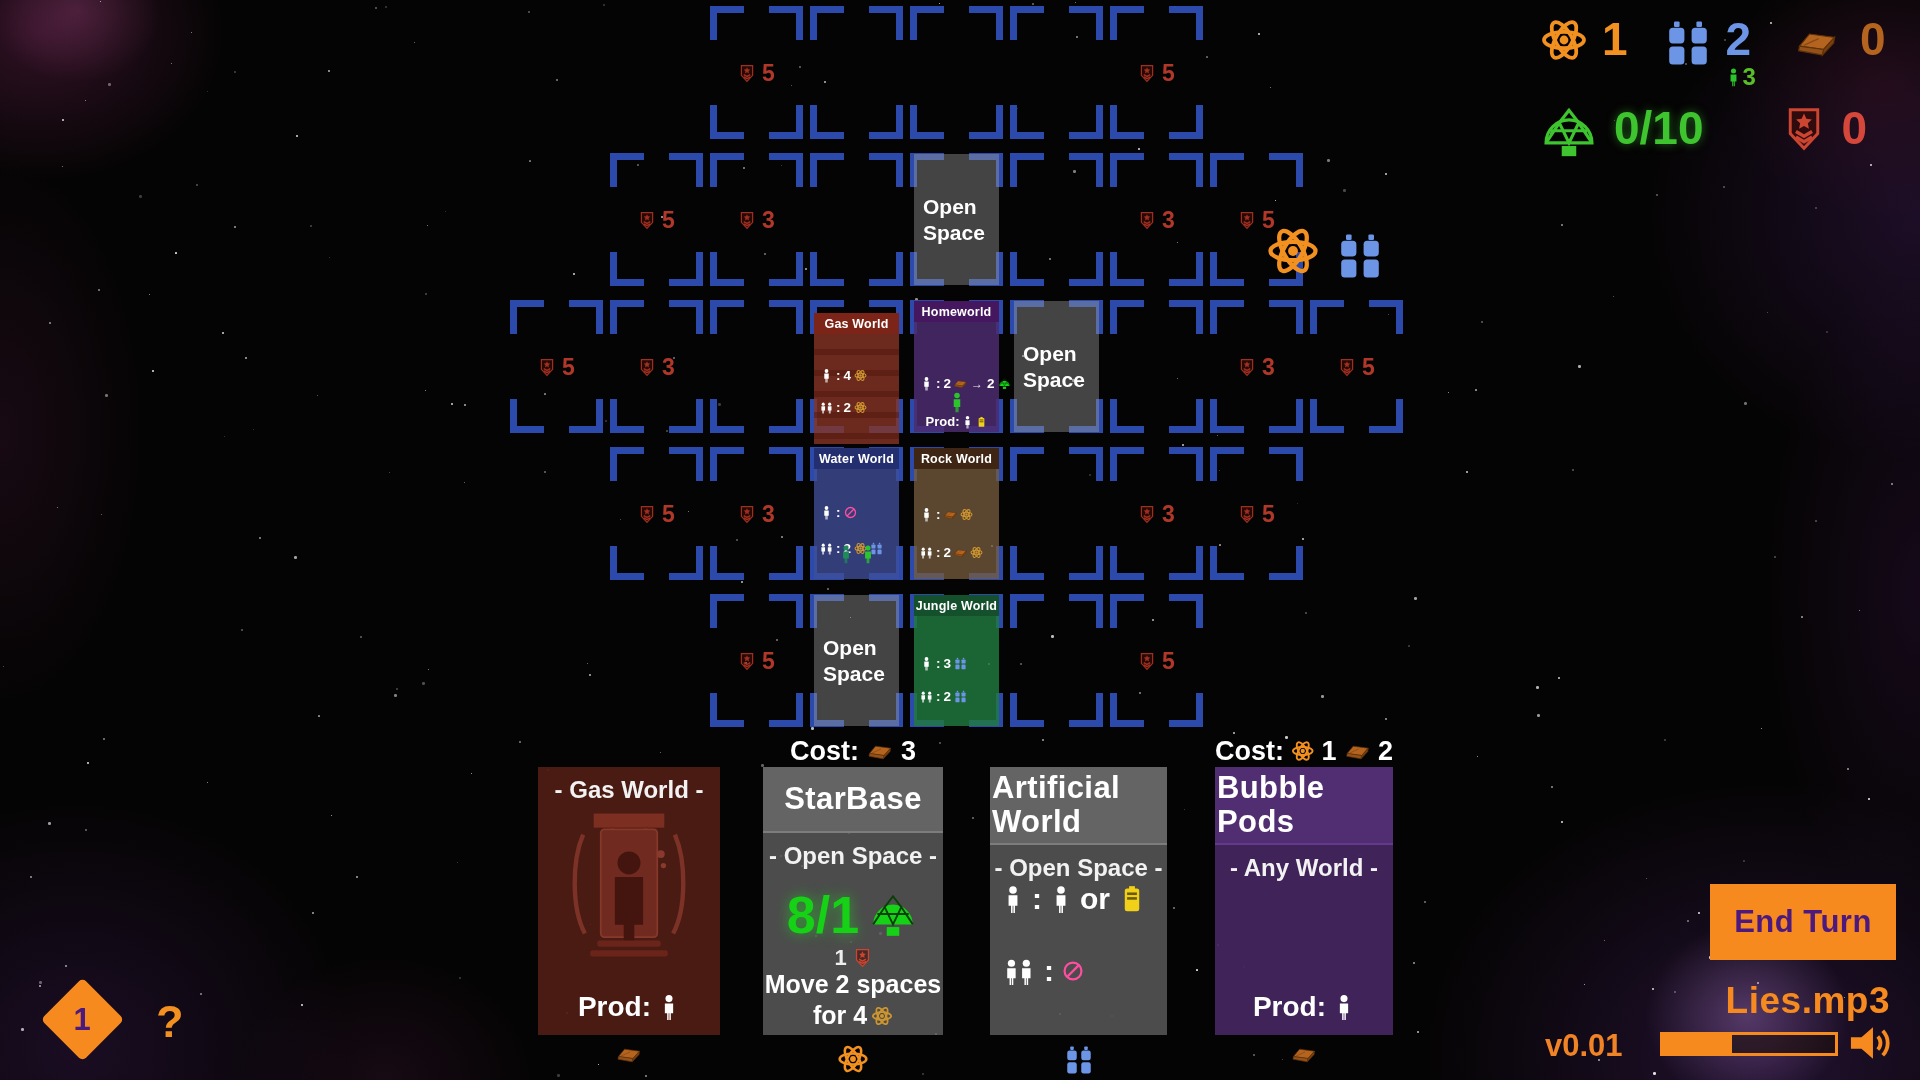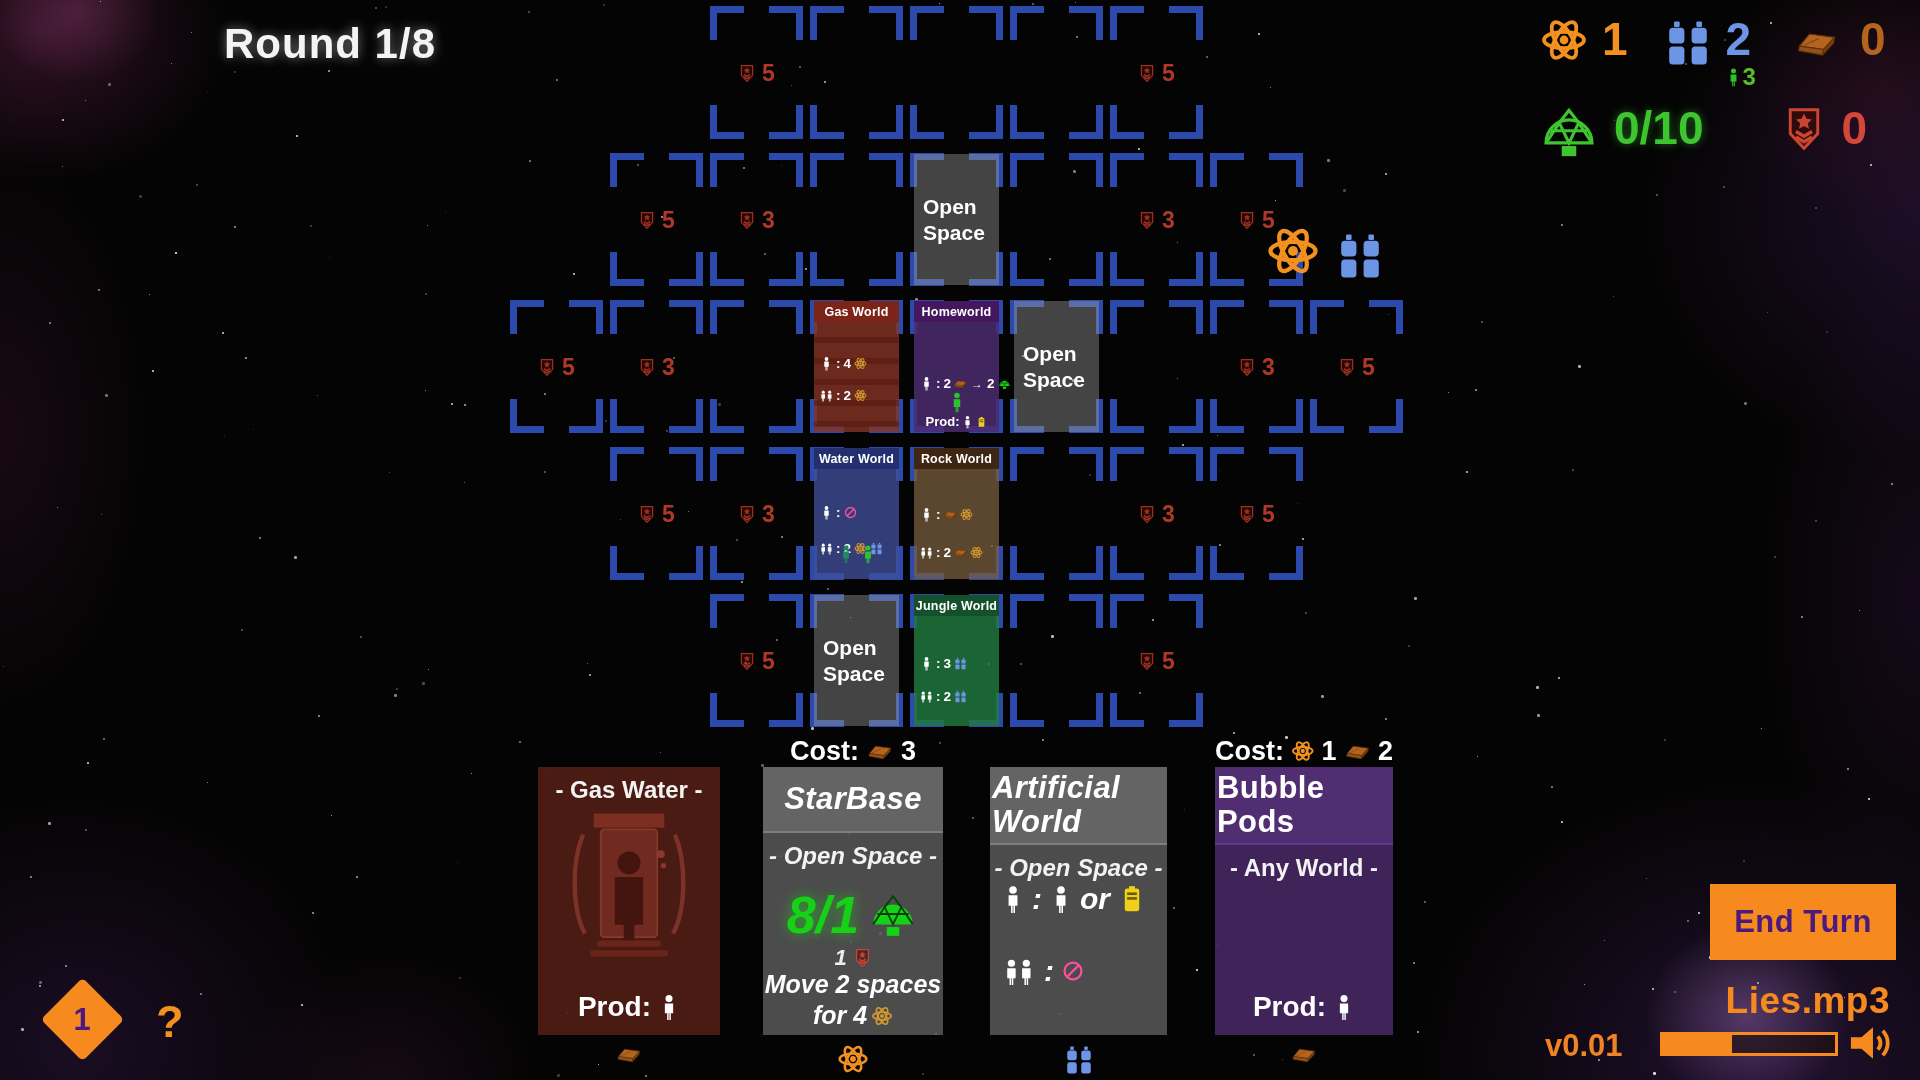--- a/index.html
+++ b/index.html
@@ -71,21 +71,21 @@
   .float-icon{position:absolute;}
   .float-icon svg{width:100%;height:100%;display:block;}
   
   .cost-row{position:absolute;top:736px;height:30px;display:flex;align-items:center;justify-content:center;
             gap:7px;font-size:27px;font-weight:bold;color:#fff;}
   .cost-row .tk-icon{display:inline-block;}
   .cost-row .tk-icon svg{width:100%;height:100%;display:block;}
   .hcard{position:absolute;top:767px;height:268px;box-sizing:border-box;}
   .hc-red{background:rgba(80,29,20,0.93);}
   .hc-red .hc-title{background:rgba(95,37,26,0.95);border-bottom:2px solid #7e3a2b;}
-  .hc-gray{background:rgba(86,86,86,0.88);font-style:italic;}
+  .hc-gray{background:rgba(86,86,86,0.88);}
   .hc-gray .hc-title{background:rgba(102,102,102,0.92);border-bottom:2px solid #7d7d7d;}
   .hc-purple{background:rgba(68,38,96,0.93);}
   .hc-purple .hc-title{background:rgba(82,46,116,0.95);border-bottom:2px solid #64388c;}
   .hc-title{display:flex;flex-direction:column;align-items:center;justify-content:center;
             min-height:56px;padding:4px 2px;color:#fff;font-weight:bold;letter-spacing:.4px;}
   .hc-title .tl1{font-size:31px;line-height:1.1;}
   .hc-title .tl2{font-size:23px;line-height:1.15;}
   .hc-sub{margin-top:9px;text-align:center;font-size:24px;color:#f2f2f2;font-weight:600;}
   .hc-art{display:flex;justify-content:center;margin-top:6px;}
   .hc-lines{position:absolute;left:12px;top:115px;right:8px;}
@@ -363,21 +363,20 @@
       <div class="star" style="left: 39px; top: 981px; width: 2.57488px; height: 2.57488px; opacity: 0.37;"></div>
       <div class="star" style="left: 65px; top: 965px; width: 2.02362px; height: 2.02362px; opacity: 0.64;"></div>
       <div class="star" style="left: 1177px; top: 378px; width: 1.43358px; height: 1.43358px; opacity: 0.56;"></div>
       <div class="star" style="left: 1849px; top: 886px; width: 1.70915px; height: 1.70915px; opacity: 0.87;"></div>
       <div class="star" style="left: 98px; top: 289px; width: 2.49063px; height: 2.49063px; opacity: 0.55;"></div>
       <div class="star" style="left: 241px; top: 629px; width: 1.91591px; height: 1.91591px; opacity: 0.37;"></div>
       <div class="star" style="left: 1173px; top: 907px; width: 1.67118px; height: 1.67118px; opacity: 0.45;"></div>
       <div class="star" style="left: 329px; top: 257px; width: 1.19372px; height: 1.19372px; opacity: 0.23;"></div>
     </div>
 
-  <div class="round">Round 1/8</div>
 
   <div class="hud">
     <div class="hud-row" style="gap:14px;">
       <span class="hicon" style="width:48px;height:52px;">
           <svg viewBox="0 0 24 24">
             <g fill="none" stroke="#f29120" stroke-width="1.9">
               <ellipse cx="12" cy="12" rx="10" ry="4.1"></ellipse>
               <ellipse cx="12" cy="12" rx="10" ry="4.1" transform="rotate(60 12 12)"></ellipse>
               <ellipse cx="12" cy="12" rx="10" ry="4.1" transform="rotate(120 12 12)"></ellipse>
             </g>
@@ -796,21 +795,21 @@
             <path d="M4.5,1.5 h15 v13 l-7.5,8 l-7.5,-8 Z" fill="rgba(70,12,8,0.55)" stroke="#a83222" stroke-width="1.6"></path>
             <polygon fill="#a83222" points="12,3.6 13.3,6.4 16.3,6.8 14.1,8.9 14.7,11.9 12,10.4 9.3,11.9 9.9,8.9 7.7,6.8 10.7,6.4"></polygon>
             <path d="M7.6,13.4 L12,15.9 L16.4,13.4 M7.6,16.4 L12,18.9 L16.4,16.4" fill="none" stroke="#a83222" stroke-width="1.9"></path>
           </svg>
         </span>
         <span class="mv">5</span>
       </div>
       <div class="tile tile-open" style="left:914px;top:154px">
         <span class="open-label">Open<br>Space</span>
       </div>
-      <div class="tile tile-gas" style="left:814px;top:301px">
+      <div class="tile tile-gas" style="left:814px;top:313px">
         <div class="tile-head">Gas World</div>
         <div class="t-line" style="top:55px">
           <span class="tk-icon" style="width:13px;height:15px">
             <svg viewBox="0 0 12 23">
               <g transform="translate(0,0) scale(1)" fill="#ffffff">
                 <circle cx="6" cy="4.6" r="2.9"></circle>
                 <path d="M2.6,8.6 h6.8 v8 h-1.9 v5.6 h-1.2 v-5.6 h-0.6 v5.6 h-1.2 v-5.6 h-1.9 Z"></path>
               </g>
             </svg>
           </span>
@@ -1128,21 +1127,21 @@
           <rect x="16.2" y="1.2" width="2.8" height="2.8" rx="0.6"></rect>
           <rect x="2.6" y="4.4" width="7.6" height="7.8" rx="1.8"></rect>
           <rect x="13.8" y="4.4" width="7.6" height="7.8" rx="1.8"></rect>
           <rect x="2.6" y="13.8" width="7.6" height="9" rx="1.8"></rect>
           <rect x="13.8" y="13.8" width="7.6" height="9" rx="1.8"></rect>
         </svg>
       </span>
     </div>
   <div id="hand">
       <div class="hcard hc-red" style="left:538px;width:182px">
-        <div class="hc-sub">- Gas Water -</div>
+        <div class="hc-sub">- Gas World -</div>
         <div class="hc-art">
           <svg viewBox="0 0 140 170" width="136" height="150">
             <path d="M18,28 C5,58 5,112 20,140" fill="none" stroke="#7c3226" stroke-width="5"></path>
             <path d="M122,28 C135,58 135,112 120,140" fill="none" stroke="#7c3226" stroke-width="5"></path>
             <rect x="30" y="4" width="80" height="16" fill="#7c2e20"></rect>
             <path d="M52,20 c-7,10 2,17 9,19 M88,20 c7,10 -2,17 -9,19" fill="none" stroke="#6b241a" stroke-width="4.5"></path>
             <rect x="38" y="22" width="64" height="122" rx="4" fill="#712a1f" stroke="#86382b" stroke-width="2"></rect>
             <circle cx="70" cy="60" r="13" fill="#43150e"></circle>
             <path d="M54,76 h32 v54 h-10 v22 h-12 v-22 h-10 Z" fill="#43150e"></path>
             <circle cx="106" cy="50" r="4.5" fill="#8a3a2c"></circle>

